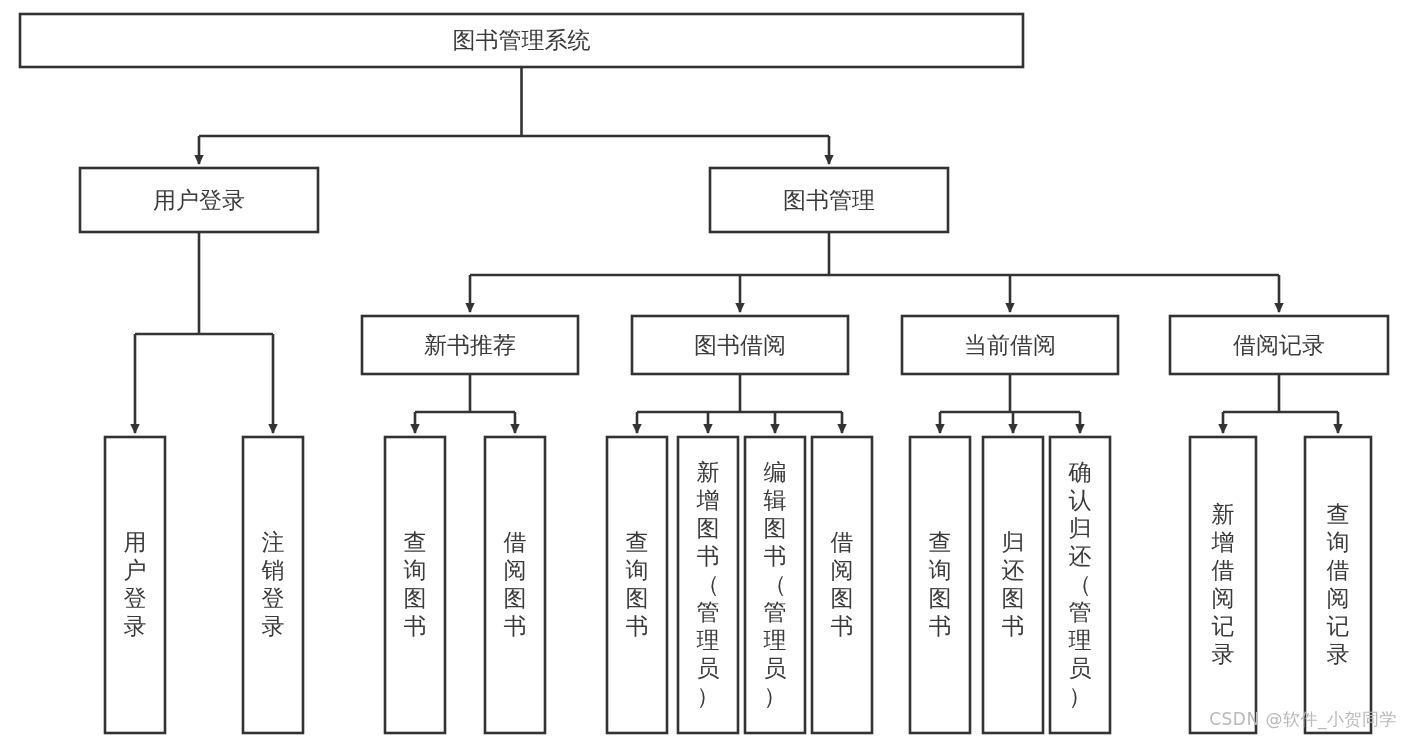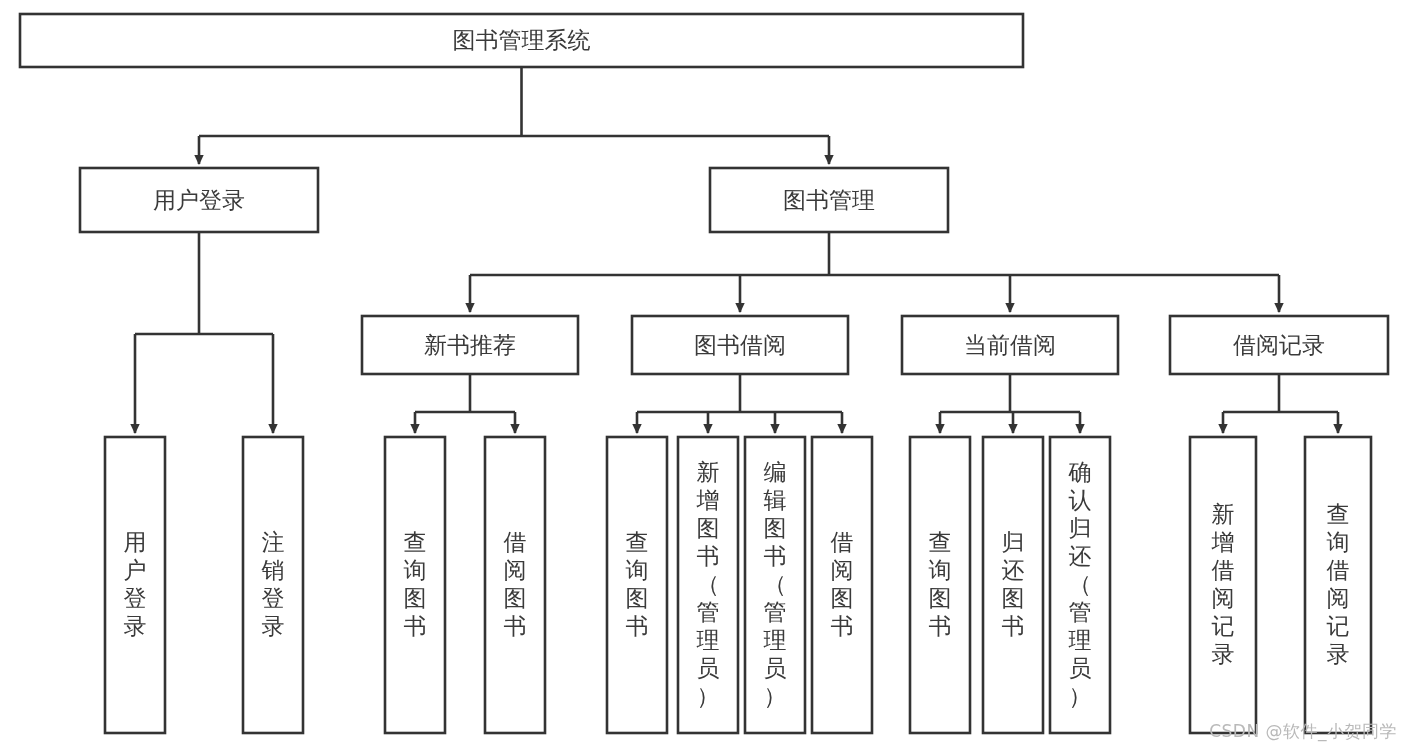--- a/index.html
+++ b/index.html
@@ -49,21 +49,21 @@
     fill: none;
     stroke-linecap: butt;
   }
   .arrow-head {
     fill: #333333;
     stroke: none;
   }
   .watermark {
     position: absolute;
     right: 8px;
-    bottom: 4px;
+    bottom: 16px;
     font-size: 17px;
     color: #b9b9b9;
     font-family: "DejaVu Sans", "Liberation Sans", sans-serif;
     letter-spacing: 0.5px;
     white-space: nowrap;
     user-select: none;
   }
 </style>
 </head>
 <body>

